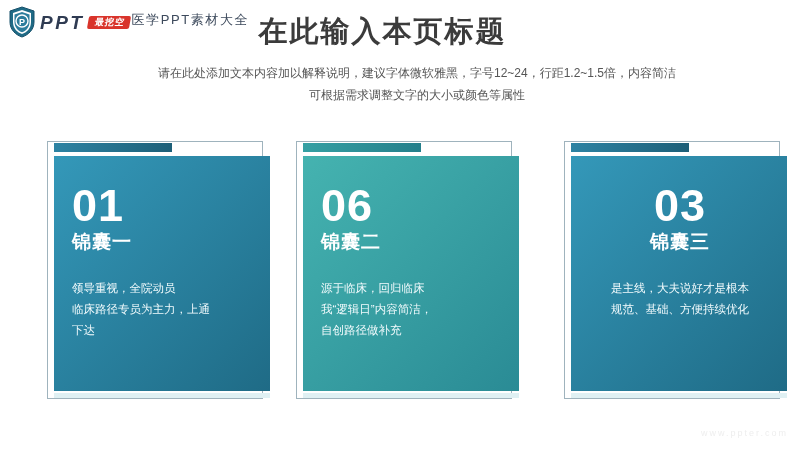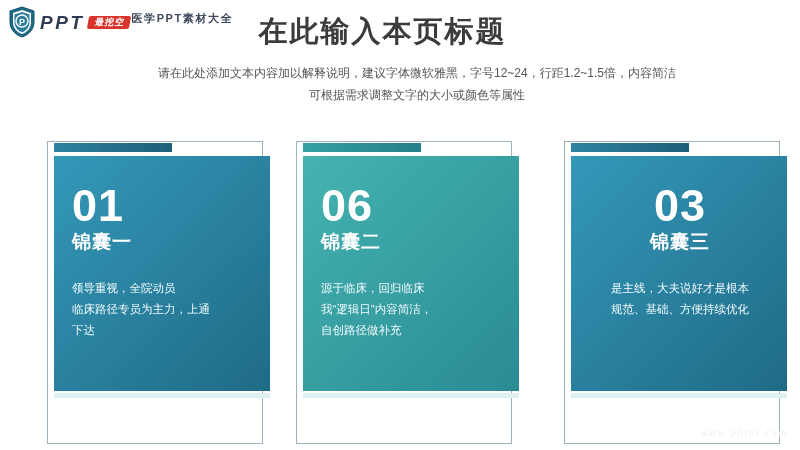--- a/index.html
+++ b/index.html
@@ -52,26 +52,25 @@
     color: #ffffff;
     font-size: 9px;
     font-weight: bold;
     padding: 2px 5px 2px 7px;
     border-radius: 2px;
     line-height: 1;
     letter-spacing: 1px;
     transform: skewX(-10deg);
   }
   .logo-sub {
-    font-size: 11px;
+    font-size: 13px;
     color: #3d4a5c;
     letter-spacing: 1.6px;
     line-height: 1;
     white-space: nowrap;
-    font-weight: bold;
   }
 
   
   .page-title {
     position: absolute;
     top: 14px;
     left: 0;
     width: 765px;
     text-align: center;
     font-size: 29px;
@@ -100,21 +99,21 @@
     position: absolute;
     top: 141px;
     left: 0;
     width: 800px;
     height: 260px;
   }
   .card {
     position: absolute;
     top: 0;
     width: 216px;
-    height: 303px;
+    height: 258px;
   }
   .card-frame {
     position: absolute;
     left: 0;
     top: 0;
     width: 100%;
     height: 100%;
     border: 1px solid #9fb3bd;
     box-sizing: border-box;
   }

